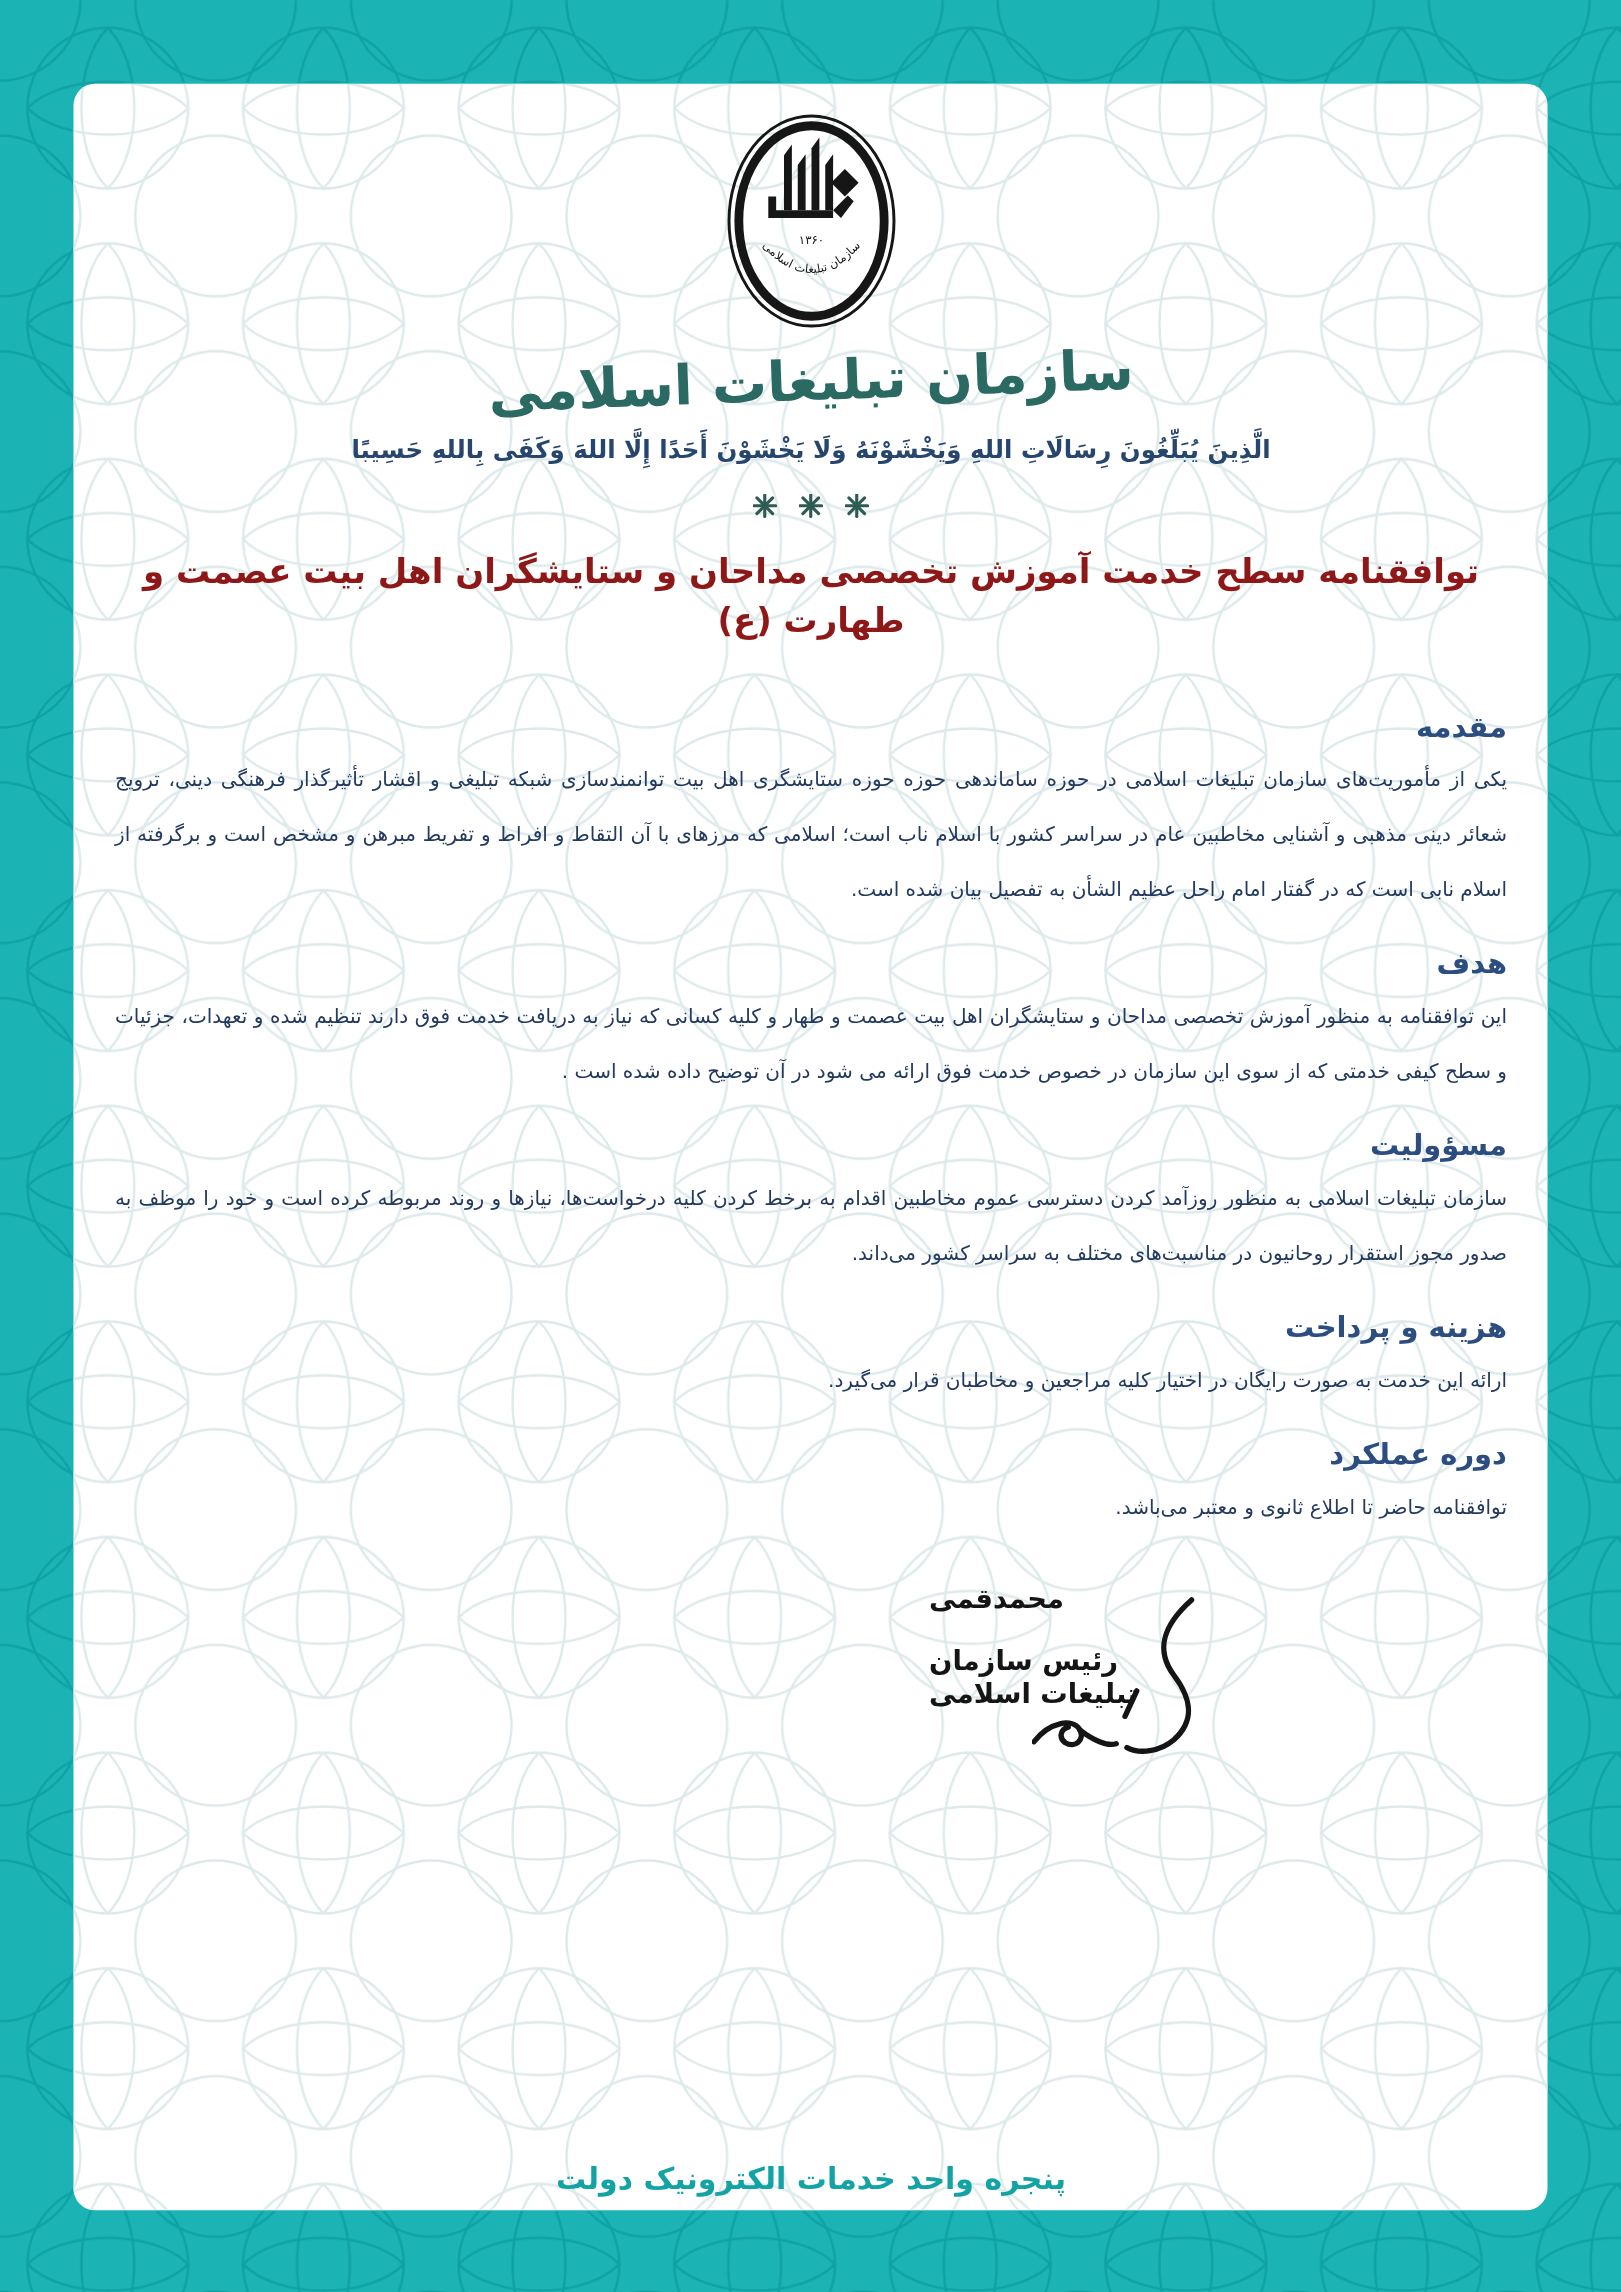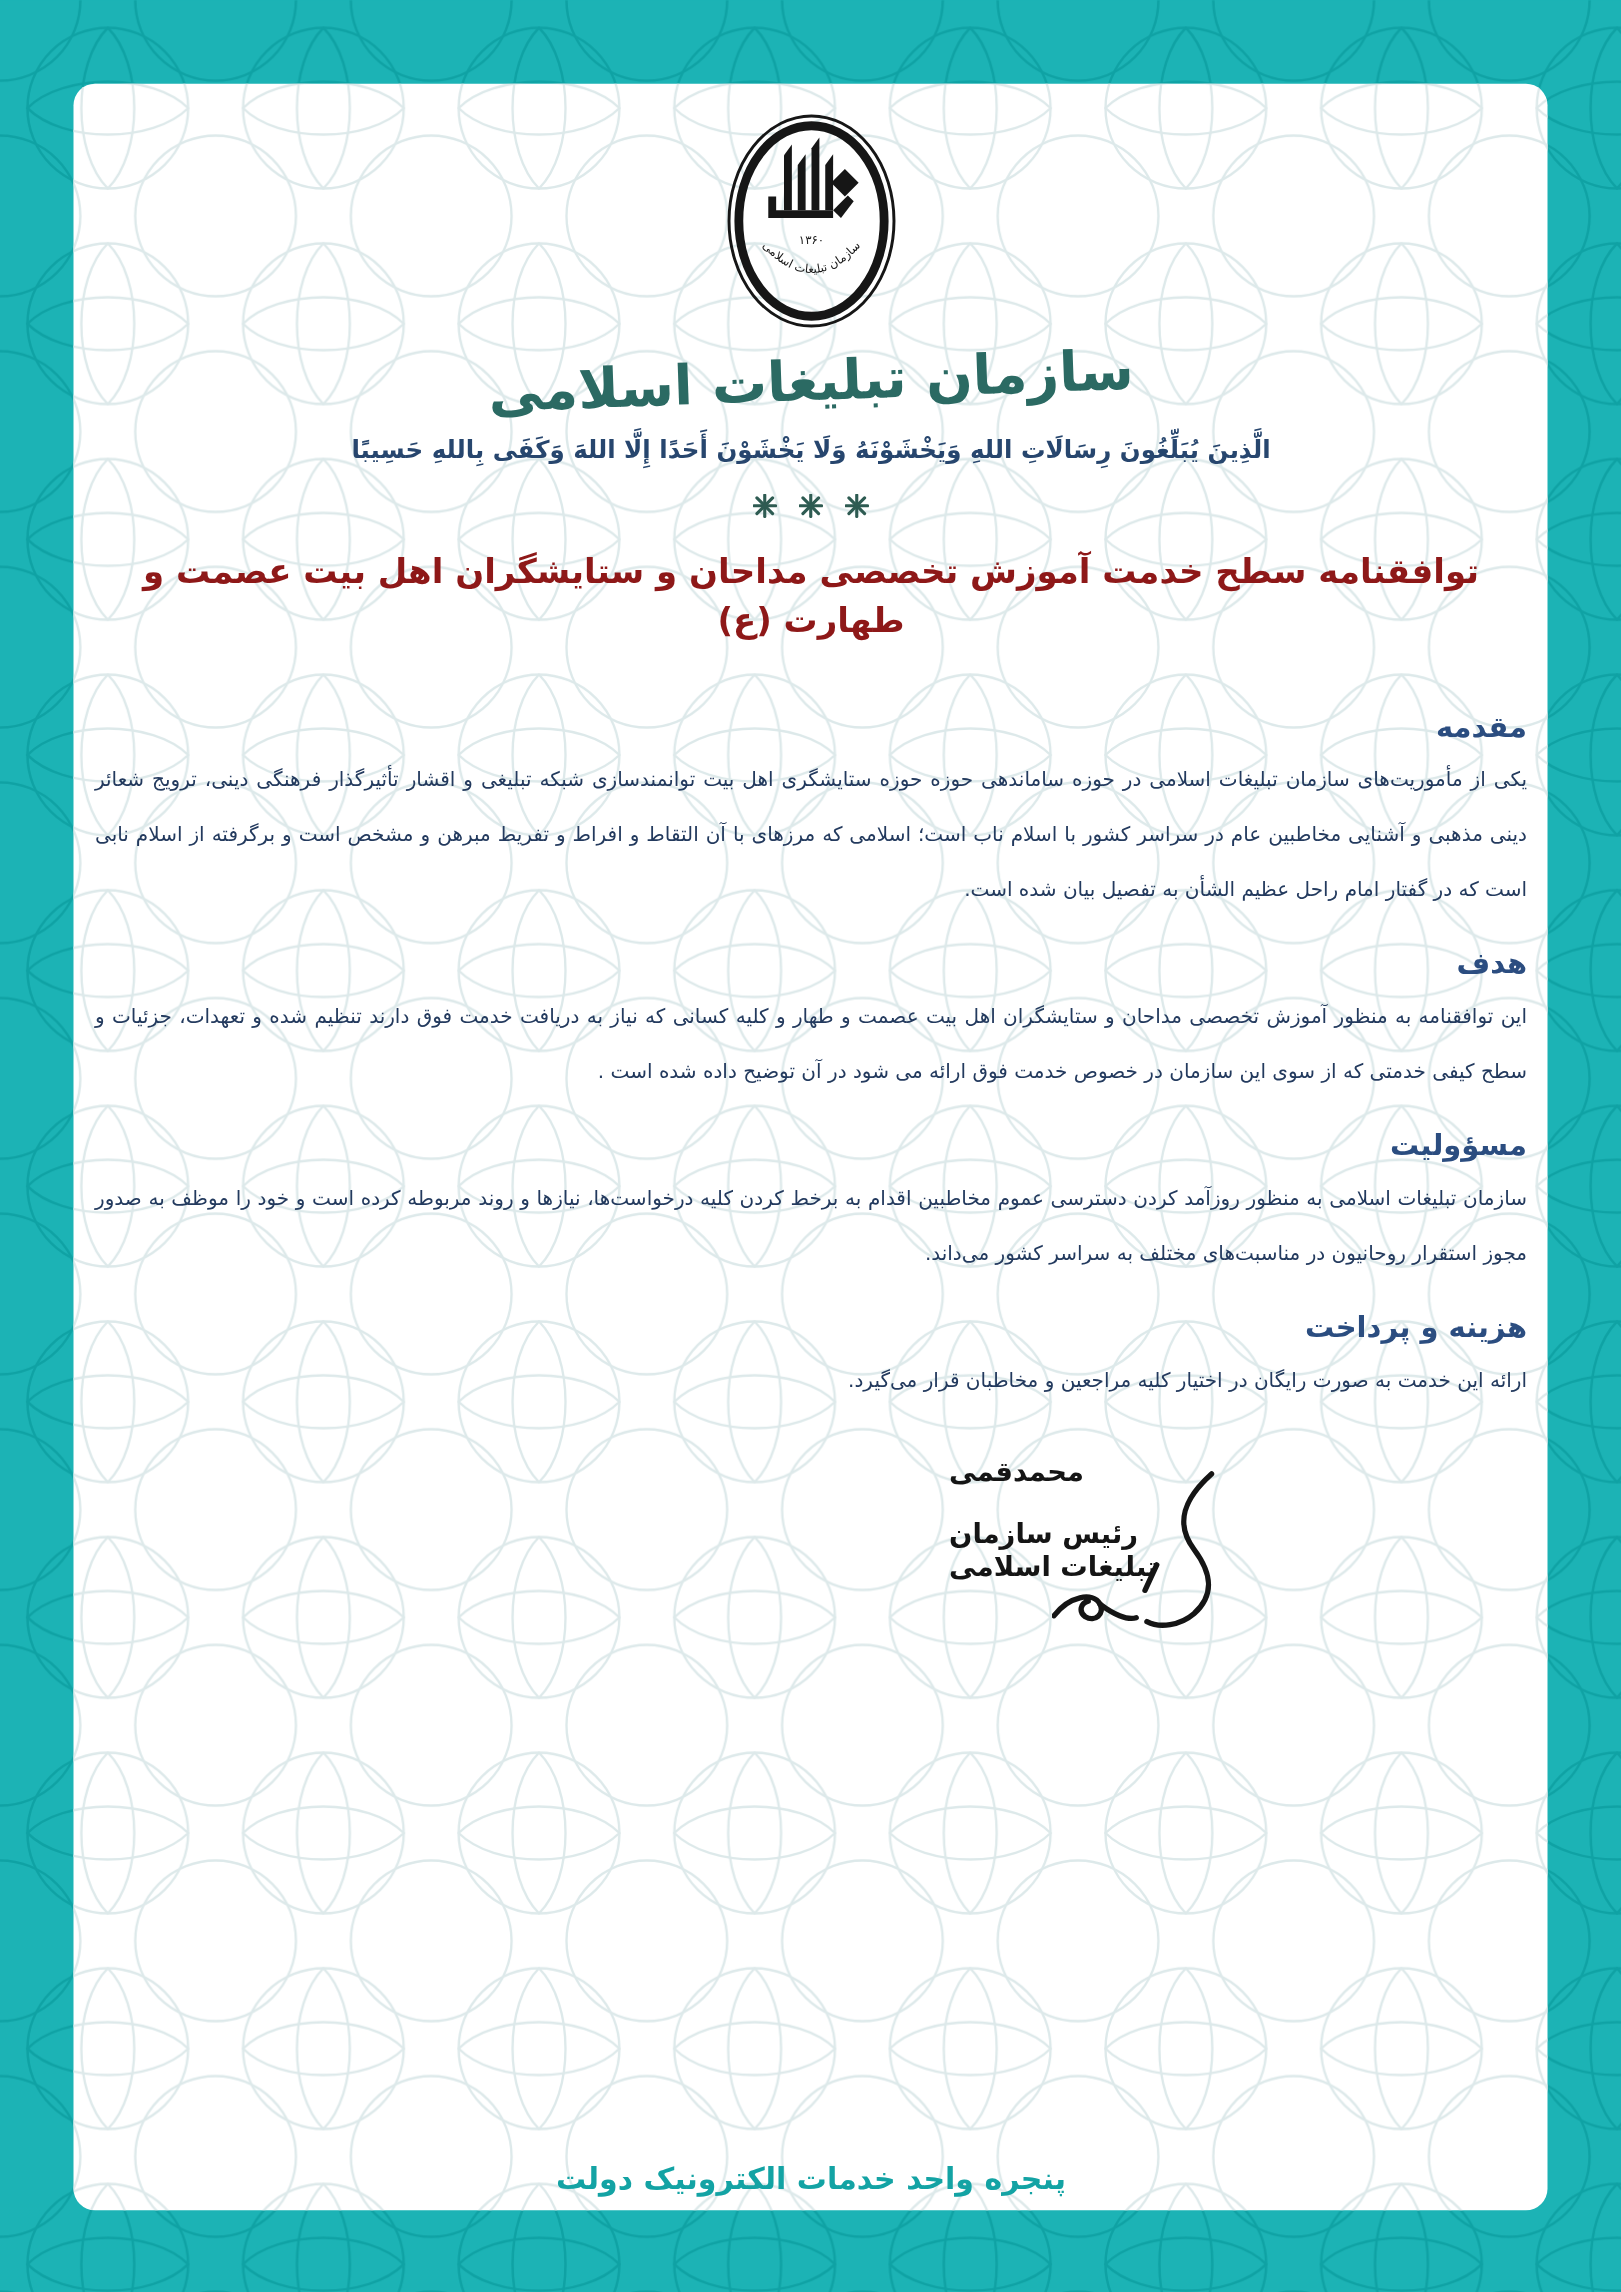--- a/index.html
+++ b/index.html
@@ -4,21 +4,21 @@
 <style>
   html,body{margin:0;padding:0;}
   body{
     width:1621px;height:2293px;position:relative;overflow:hidden;
     background:#1cb3b5;
     font-family:"DejaVu Sans",sans-serif;
   }
   svg.bg{position:absolute;left:0;top:0;z-index:0;}
   .page{
     position:absolute;left:74px;top:83px;width:1474px;height:2127px;
-    box-sizing:border-box;padding:0 21px;z-index:1;direction:rtl;text-align:right;border-radius:12px;
+    box-sizing:border-box;padding:0 41px;z-index:1;direction:rtl;text-align:right;border-radius:12px;
   }
   .logo-wrap{margin:29px auto 0 auto;width:173px;text-align:center;}
   .calligraphy{
     text-align:center;margin-top:5.9px;font-size:55px;font-weight:bold;
     color:#2b6a63;transform:rotate(-2deg);letter-spacing:-2px;line-height:82px;
   }
   .bismillah{
     text-align:center;margin-top:21.6px;font-size:21.6px;font-weight:bold;color:#27466e;line-height:33px;
   }
   .verse{
@@ -155,20 +155,24 @@
   <div class="section">
     <div class="s-heading">مسؤولیت</div>
     <div class="s-body">سازمان تبلیغات اسلامی به منظور روزآمد کردن دسترسی عموم مخاطبین اقدام به برخط کردن کلیه درخواست‌ها، نیازها و روند مربوطه کرده است و خود را موظف به صدور مجوز استقرار روحانیون در مناسبت‌های مختلف به سراسر کشور می‌داند.</div>
   </div>
 
   <div class="section">
     <div class="s-heading">هزینه و پرداخت</div>
     <div class="s-body">ارائه این خدمت به صورت رایگان در اختیار کلیه مراجعین و مخاطبان قرار می‌گیرد.</div>
   </div>
 
+  <div class="section">
+    <div class="s-heading">دوره عملکرد</div>
+    <div class="s-body">توافقنامه حاضر تا اطلاع ثانوی و معتبر می‌باشد.</div>
+  </div>
 
 
   <div class="sig">
     <div class="sig-name">محمدقمی</div>
     <div class="sig-role">رئیس سازمان تبلیغات اسلامی</div>
     <svg class="squiggle" width="186" height="181" viewBox="0 0 190 185">
       <g fill="none" stroke="#151515" stroke-width="5.5" stroke-linecap="round" stroke-linejoin="round">
         <path d="M163 5 C 135 30, 125 55, 145 82 C 163 106, 167 128, 145 148 C 131 160, 110 163, 97 156"></path>
         <path d="M107 98 L 95 124"></path>
         <path d="M2 150 C 17 130, 42 125, 49 138 C 54 148, 44 157, 34 151 C 27 146, 29 137, 37 135"></path>

